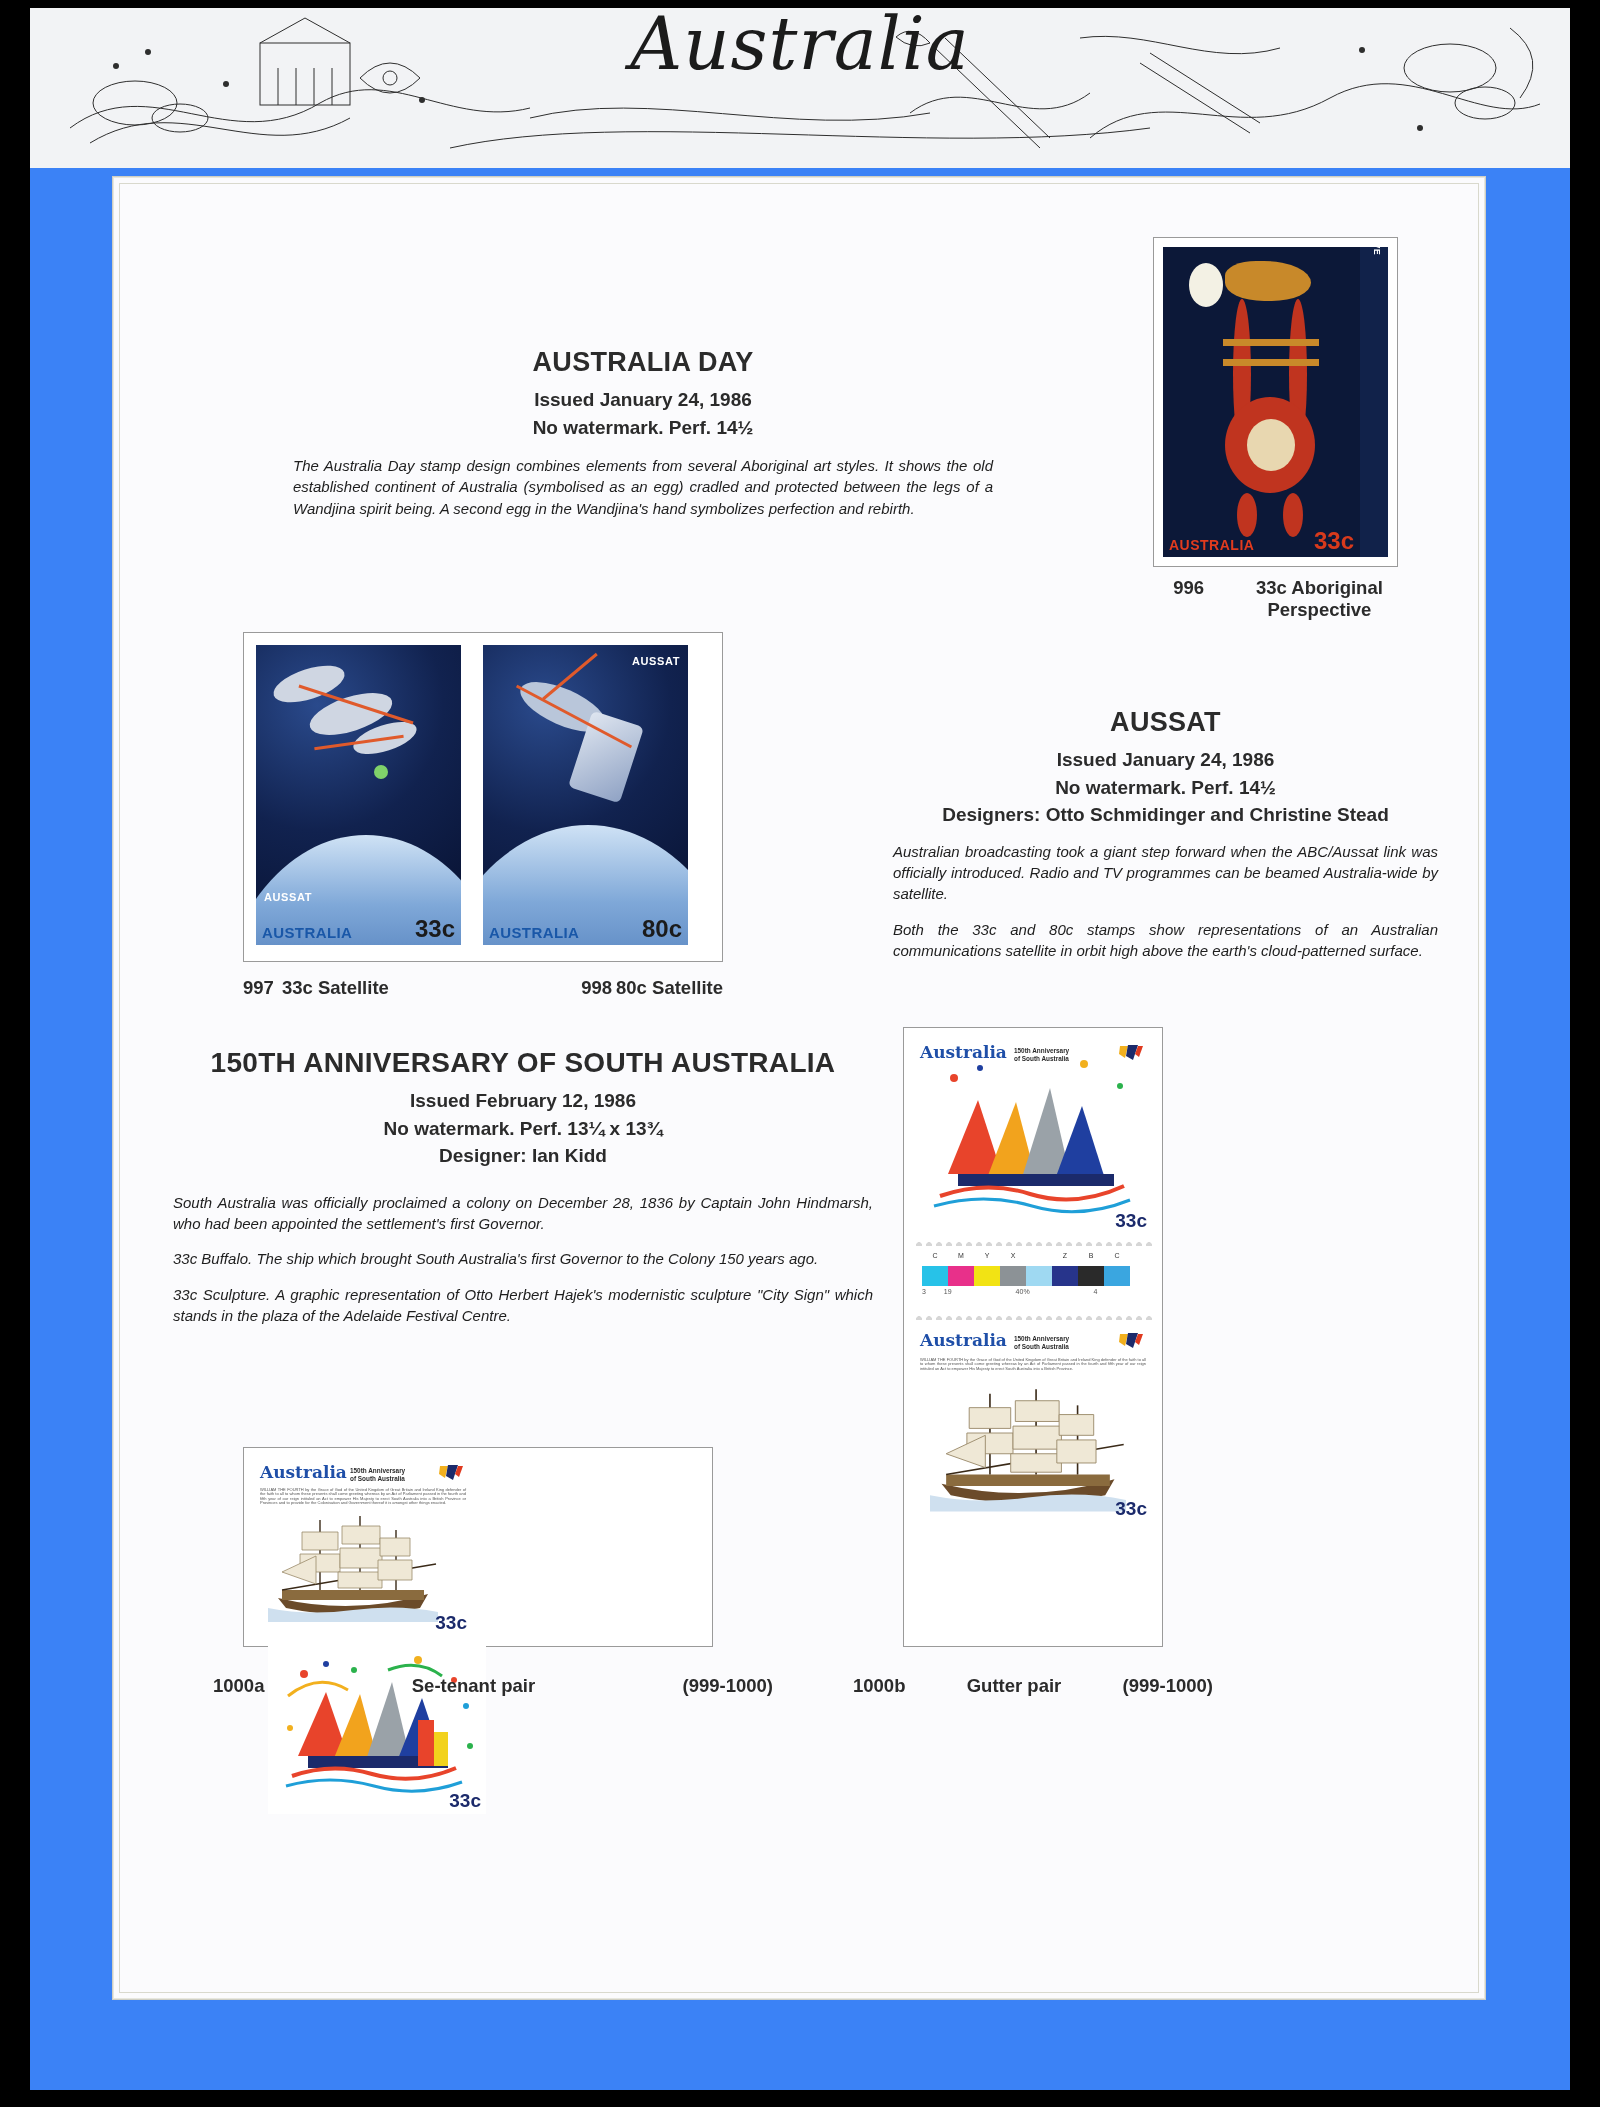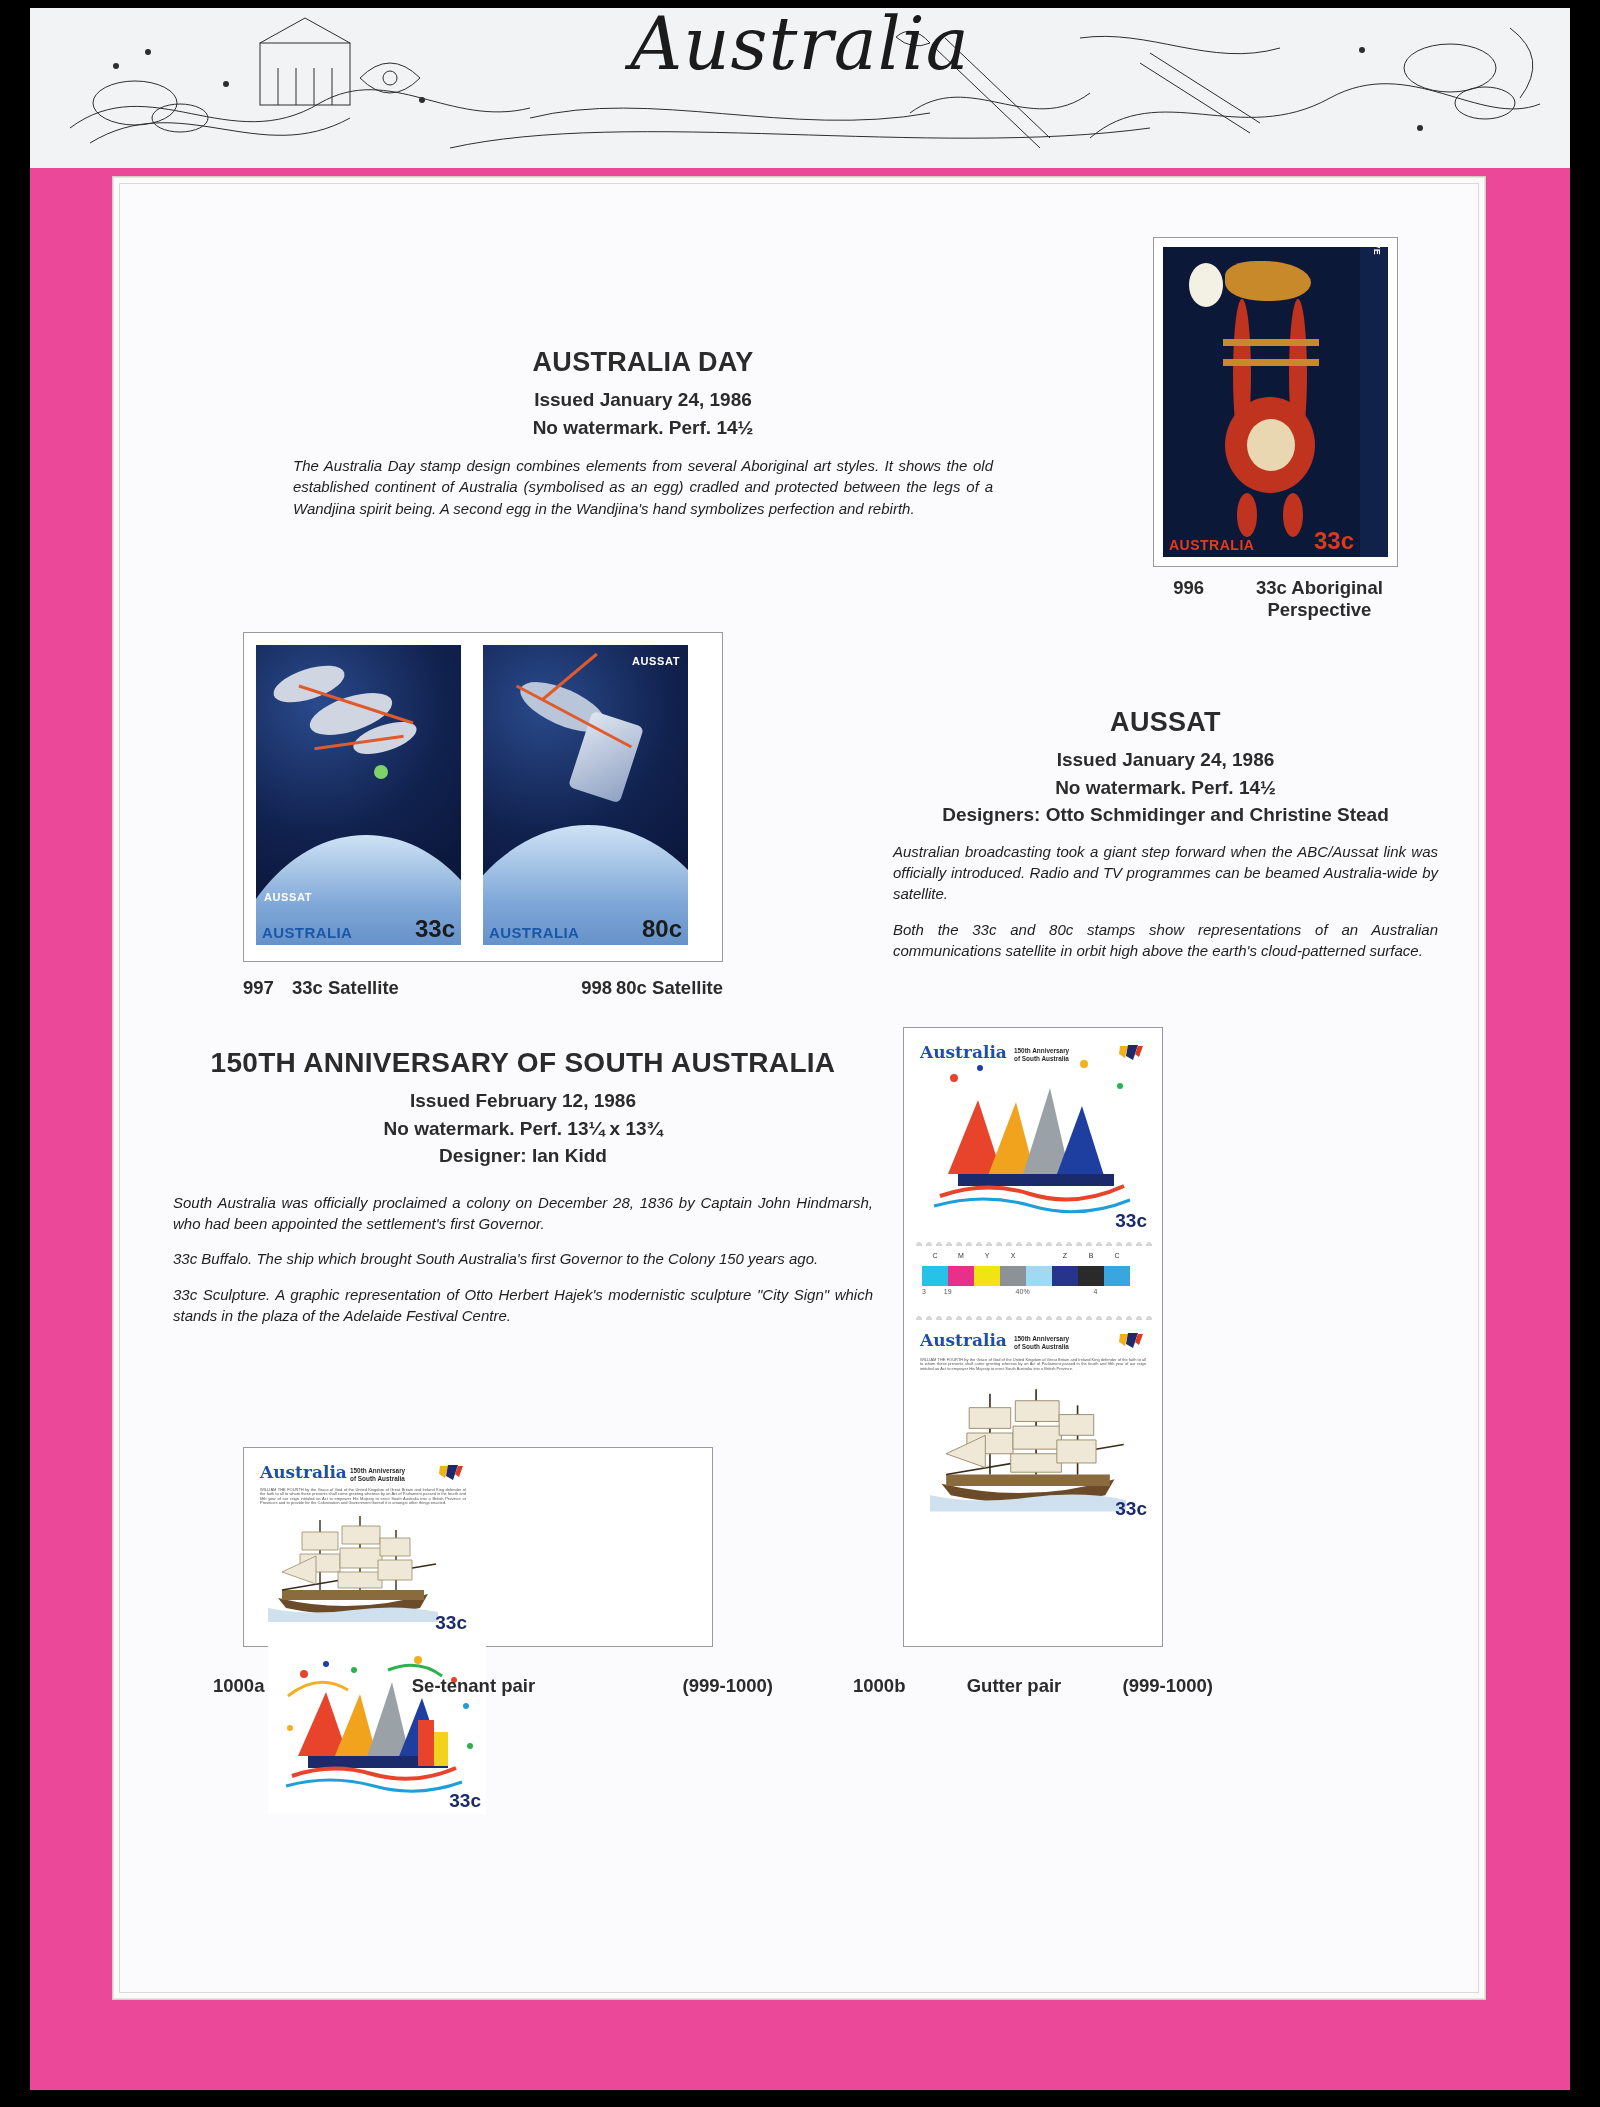--- a/index.html
+++ b/index.html
@@ -1,17 +1,17 @@
 <!DOCTYPE html>
 <html><head>
 <meta charset="utf-8">
 <style>
   html,body{margin:0;padding:0;background:#000;}
   body{width:1600px;height:2107px;font-family:"Liberation Sans",sans-serif;}
-  .page{position:absolute;left:30px;top:8px;width:1540px;height:2082px;background:#ec4899;overflow:hidden;}
+  .page{position:absolute;left:30px;top:8px;width:1540px;height:2082px;background:#3b82f6;overflow:hidden;}
   
   .header-band{position:absolute;left:0;top:0;width:1540px;height:160px;background:#f2f3f5;overflow:hidden;}
   .script-title{position:absolute;left:0;top:-6px;width:1540px;text-align:center;font-family:"DejaVu Serif",serif;font-style:italic;font-size:72px;color:#1b1b1b;letter-spacing:1px;}
   .album{position:absolute;left:82px;top:168px;width:1372px;height:1822px;background:#fbfbfd;border:1px solid #cfcfc4;box-shadow:0 0 0 1px #e7e7df inset;}
   .inner-rule{position:absolute;left:6px;top:6px;right:6px;bottom:6px;border:1px solid #d9d9cd;pointer-events:none;}
 
   h2.sect{font-size:27px;font-weight:bold;color:#2b2b2b;text-align:center;margin:0 0 8px 0;letter-spacing:.3px;}
   .sub{font-size:19px;font-weight:bold;color:#2b2b2b;text-align:center;line-height:1.45;}
   .body-text{font-family:Liberation Sans, sans-serif;font-style:italic;font-size:15px;color:#1e1e1e;line-height:1.42;text-align:justify;}
   .body-text p{margin:0 0 14px 0;}
@@ -193,21 +193,21 @@
         <div class="dish" style="left:34px;top:44px;width:92px;height:36px;background:#b9c6da;transform:rotate(24deg);"></div>
         <div style="position:absolute;left:96px;top:72px;width:54px;height:80px;background:linear-gradient(135deg,#dfe6f0,#8fa2c4);transform:rotate(18deg);border-radius:6px;"></div>
         <div class="boom" style="left:26px;top:70px;width:130px;height:3px;transform:rotate(28deg);"></div>
         <div class="boom" style="left:52px;top:30px;width:70px;height:3px;transform:rotate(-40deg);"></div>
         <span class="sat-name" style="right:8px;top:10px;">AUSSAT</span>
         <div class="sat-country">AUSTRALIA</div>
         <div class="sat-val">80c</div>
       </div>
     </div>
     <div id="cap-997">
-      <div style="display:flex;gap:18px;">
+      <div style="display:flex;gap:8px;">
         <span class="cap">997</span>
         <span class="cap">33c Satellite</span>
       </div>
       <div style="display:flex;gap:4px;">
         <span class="cap">998</span>
         <span class="cap">80c Satellite</span>
       </div>
     </div>
 
     <div id="sa150-text">

